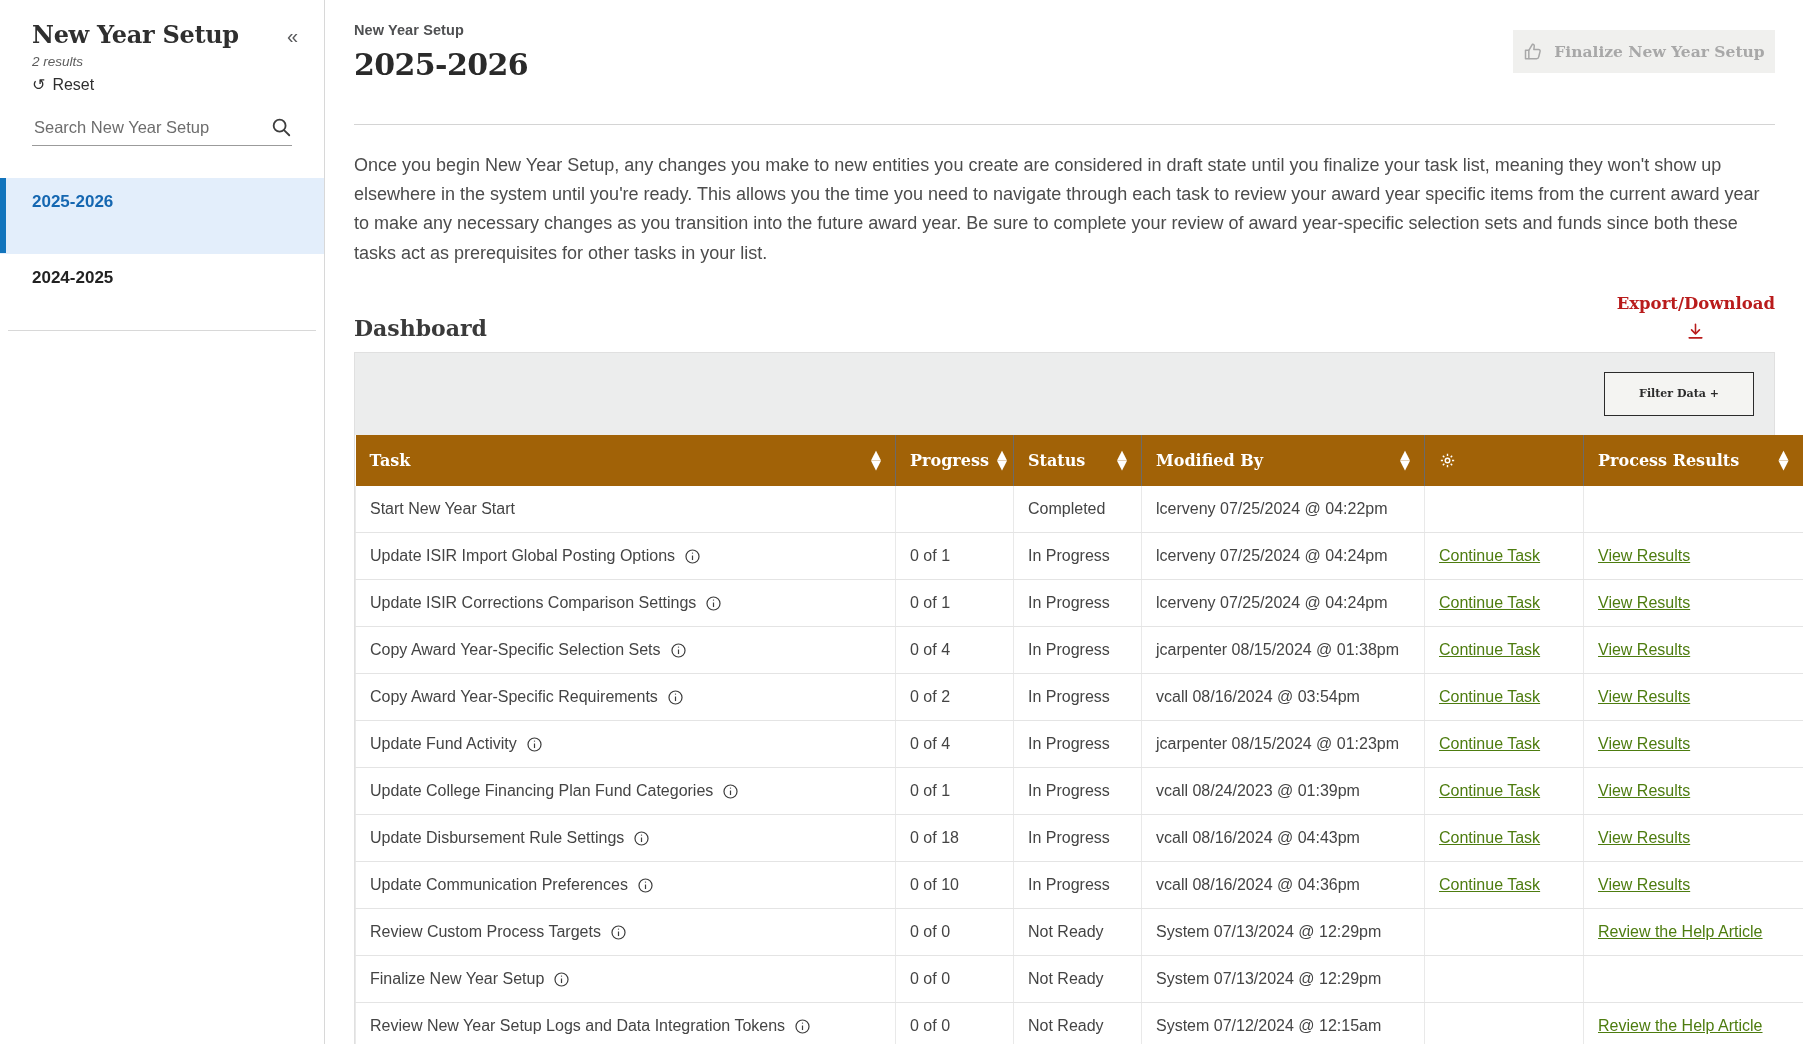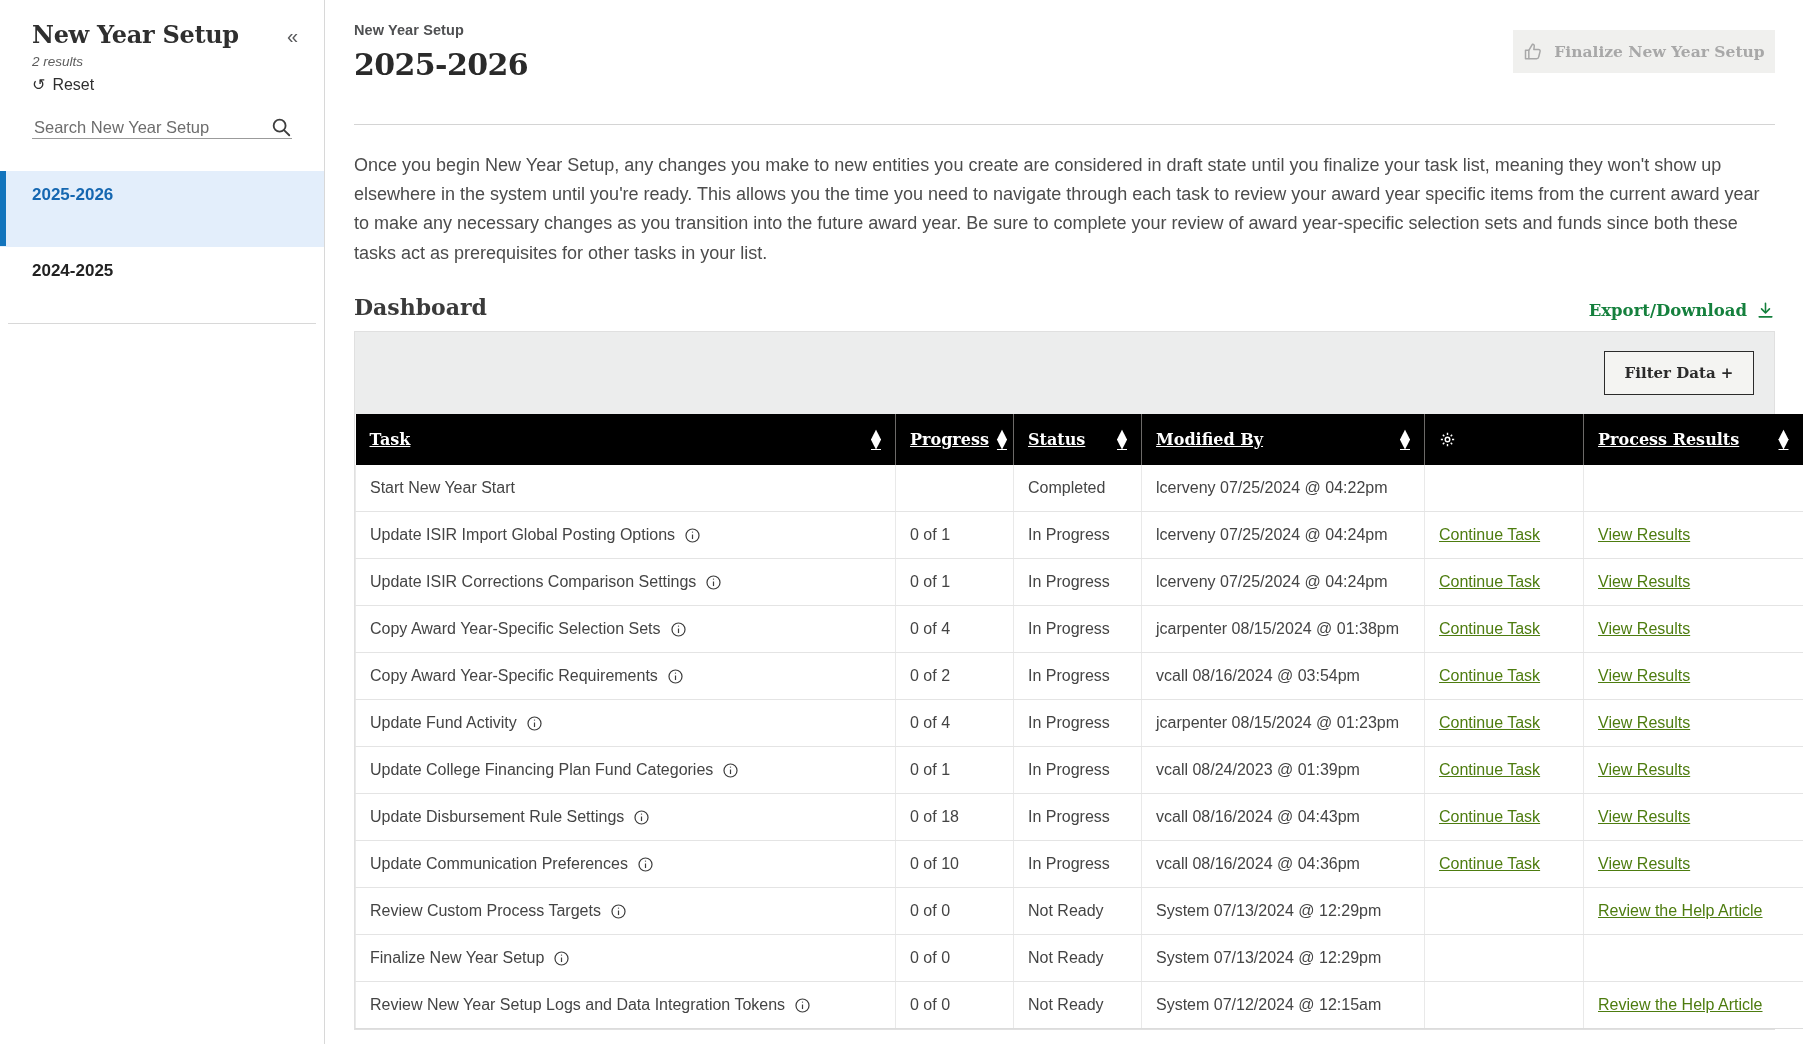--- a/index.html
+++ b/index.html
@@ -60,20 +60,21 @@
     color: #2f2f2f;
     cursor: pointer;
   }
   .reset-ico { font-size: 16px; display: inline-block; transform: scaleX(-1); }
 
   .sb-search-wrap {
     margin: 22px 32px 0 32px;
     border-bottom: 1px solid #9b9b9b;
     display: flex;
     align-items: center;
+    padding-bottom: 7px;
   }
   .sb-search-wrap input {
     border: none;
     outline: none;
     flex: 1;
     font-size: 16.5px;
     color: #333;
     font-family: "Liberation Sans", sans-serif;
     background: transparent;
   }
@@ -177,22 +178,23 @@
     font-weight: bold;
     color: #3a3a3a;
   }
   .export-link {
     display: inline-flex;
     align-items: center;
     gap: 9px;
     font-family: "DejaVu Serif", serif;
     font-weight: bold;
     font-size: 16.5px;
-    color: #15803d;
+    color: #b91c1c;
     cursor: pointer;
+    flex-direction: column;
   }
   .dl-ico { width: 19px; height: 19px; }
 
   
   .table-panel {
     margin-top: 11px;
     background: #eceded;
     border: 1px solid #e0e0e0;
     padding: 0;
   }
@@ -204,45 +206,44 @@
     padding: 0 20px 0 0;
   }
   .filter-btn {
     width: 150px;
     height: 44px;
     border: 1px solid #2b2b2b;
     background: #f4f4f2;
     color: #2b2b2b;
     font-family: "DejaVu Serif", serif;
     font-weight: bold;
-    font-size: 15px;
+    font-size: 11px;
     cursor: pointer;
   }
 
   table.grid {
     width: 100%;
     border-collapse: collapse;
     background: #ffffff;
     table-layout: fixed;
   }
   table.grid thead th {
-    background: #000000;
+    background: #a16207;
     color: #ffffff;
     font-family: "DejaVu Serif", serif;
     font-weight: bold;
     font-size: 16px;
     text-align: left;
     padding: 13px 14px;
     height: 51px;
     border-right: 1px solid #6c6a68;
     vertical-align: middle;
     position: relative;
     cursor: pointer;
     white-space: nowrap;
-    text-decoration: underline;
   }
   table.grid thead th:last-child { border-right: none; }
   .th-inner { display: flex; align-items: center; justify-content: space-between; gap: 8px; }
   .sort-ico {
     font-size: 13px;
     line-height: 0.78;
     display: flex;
     flex-direction: column;
     color: #ffffff;
     flex: 0 0 auto;

